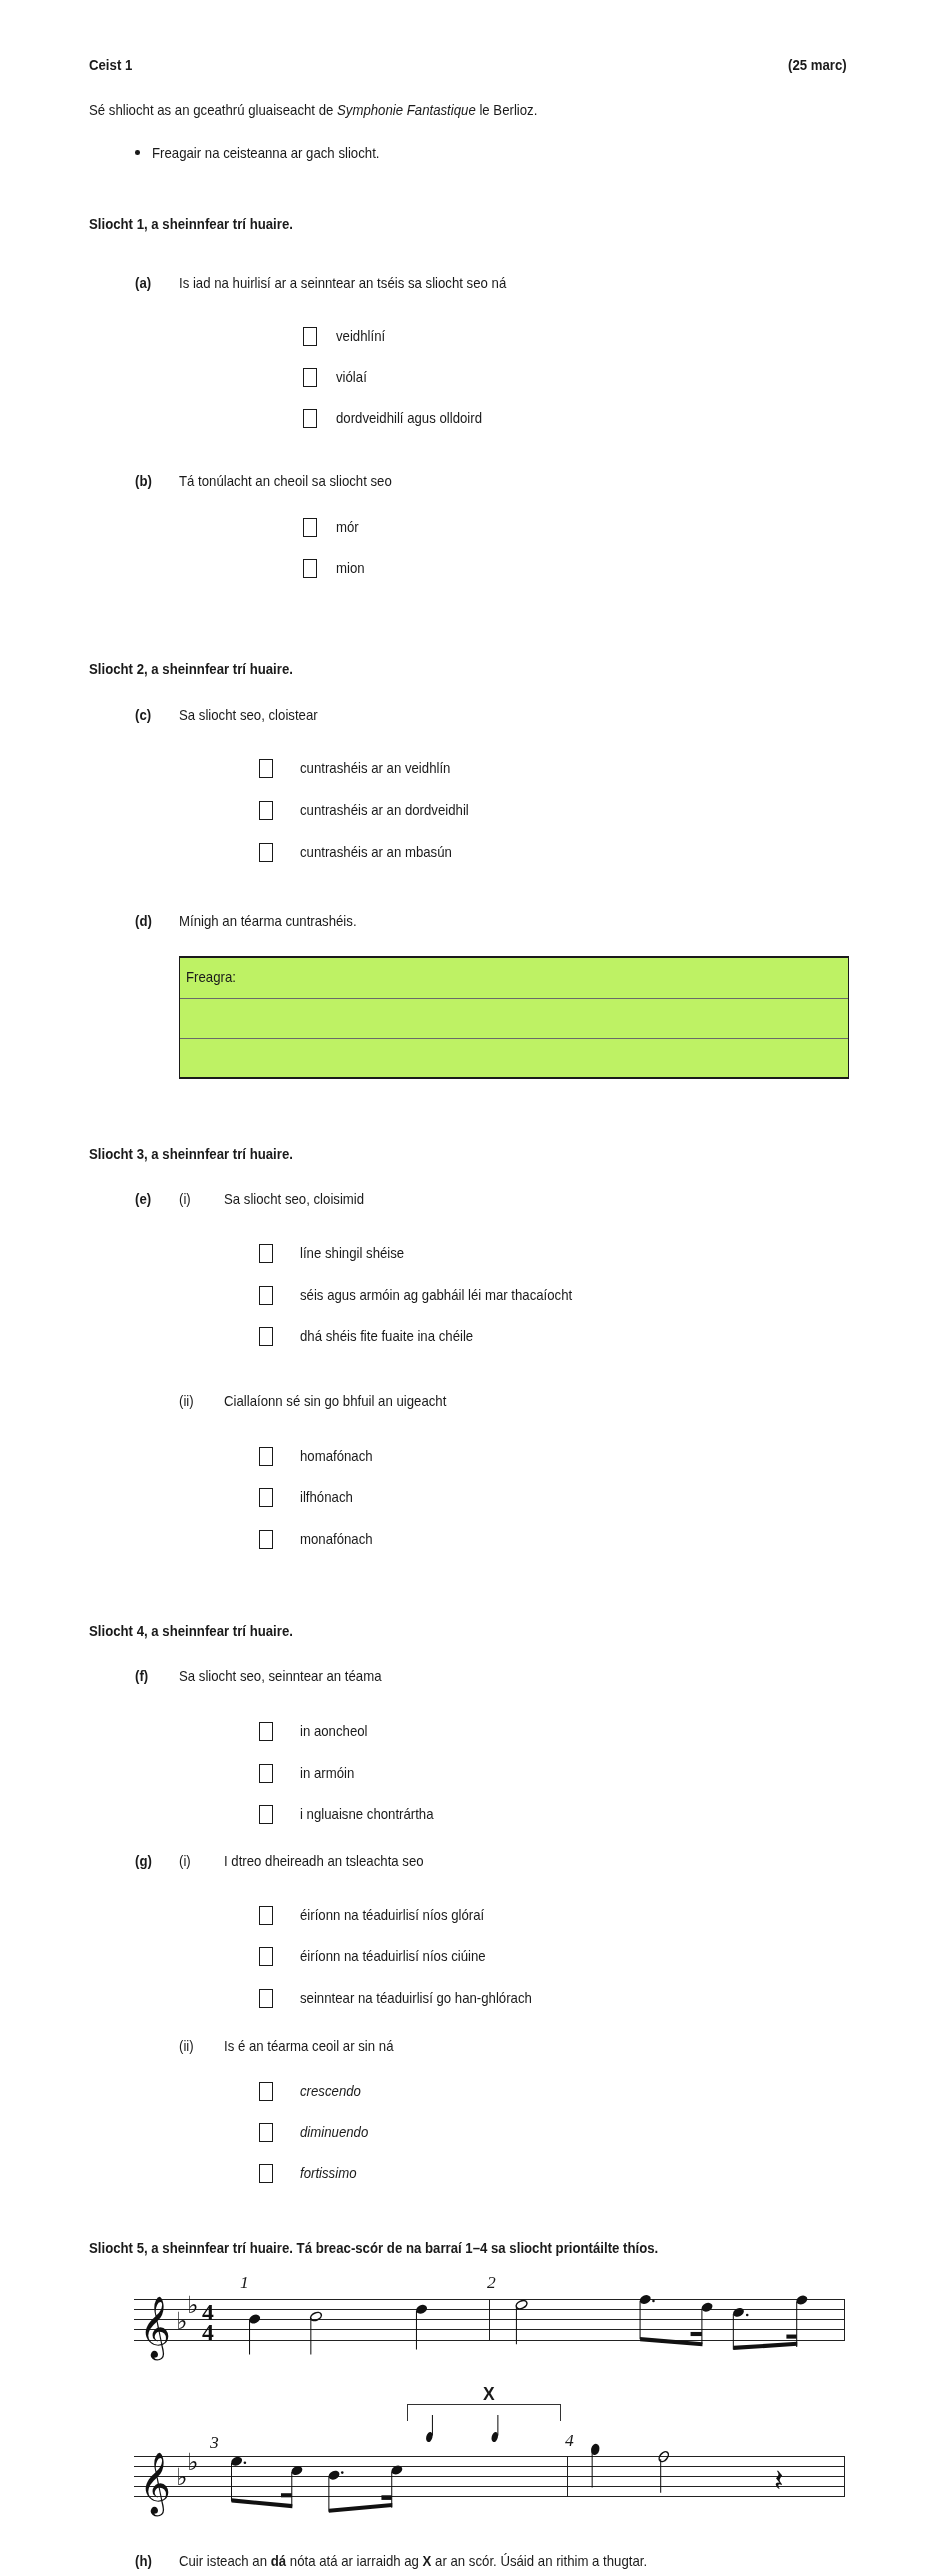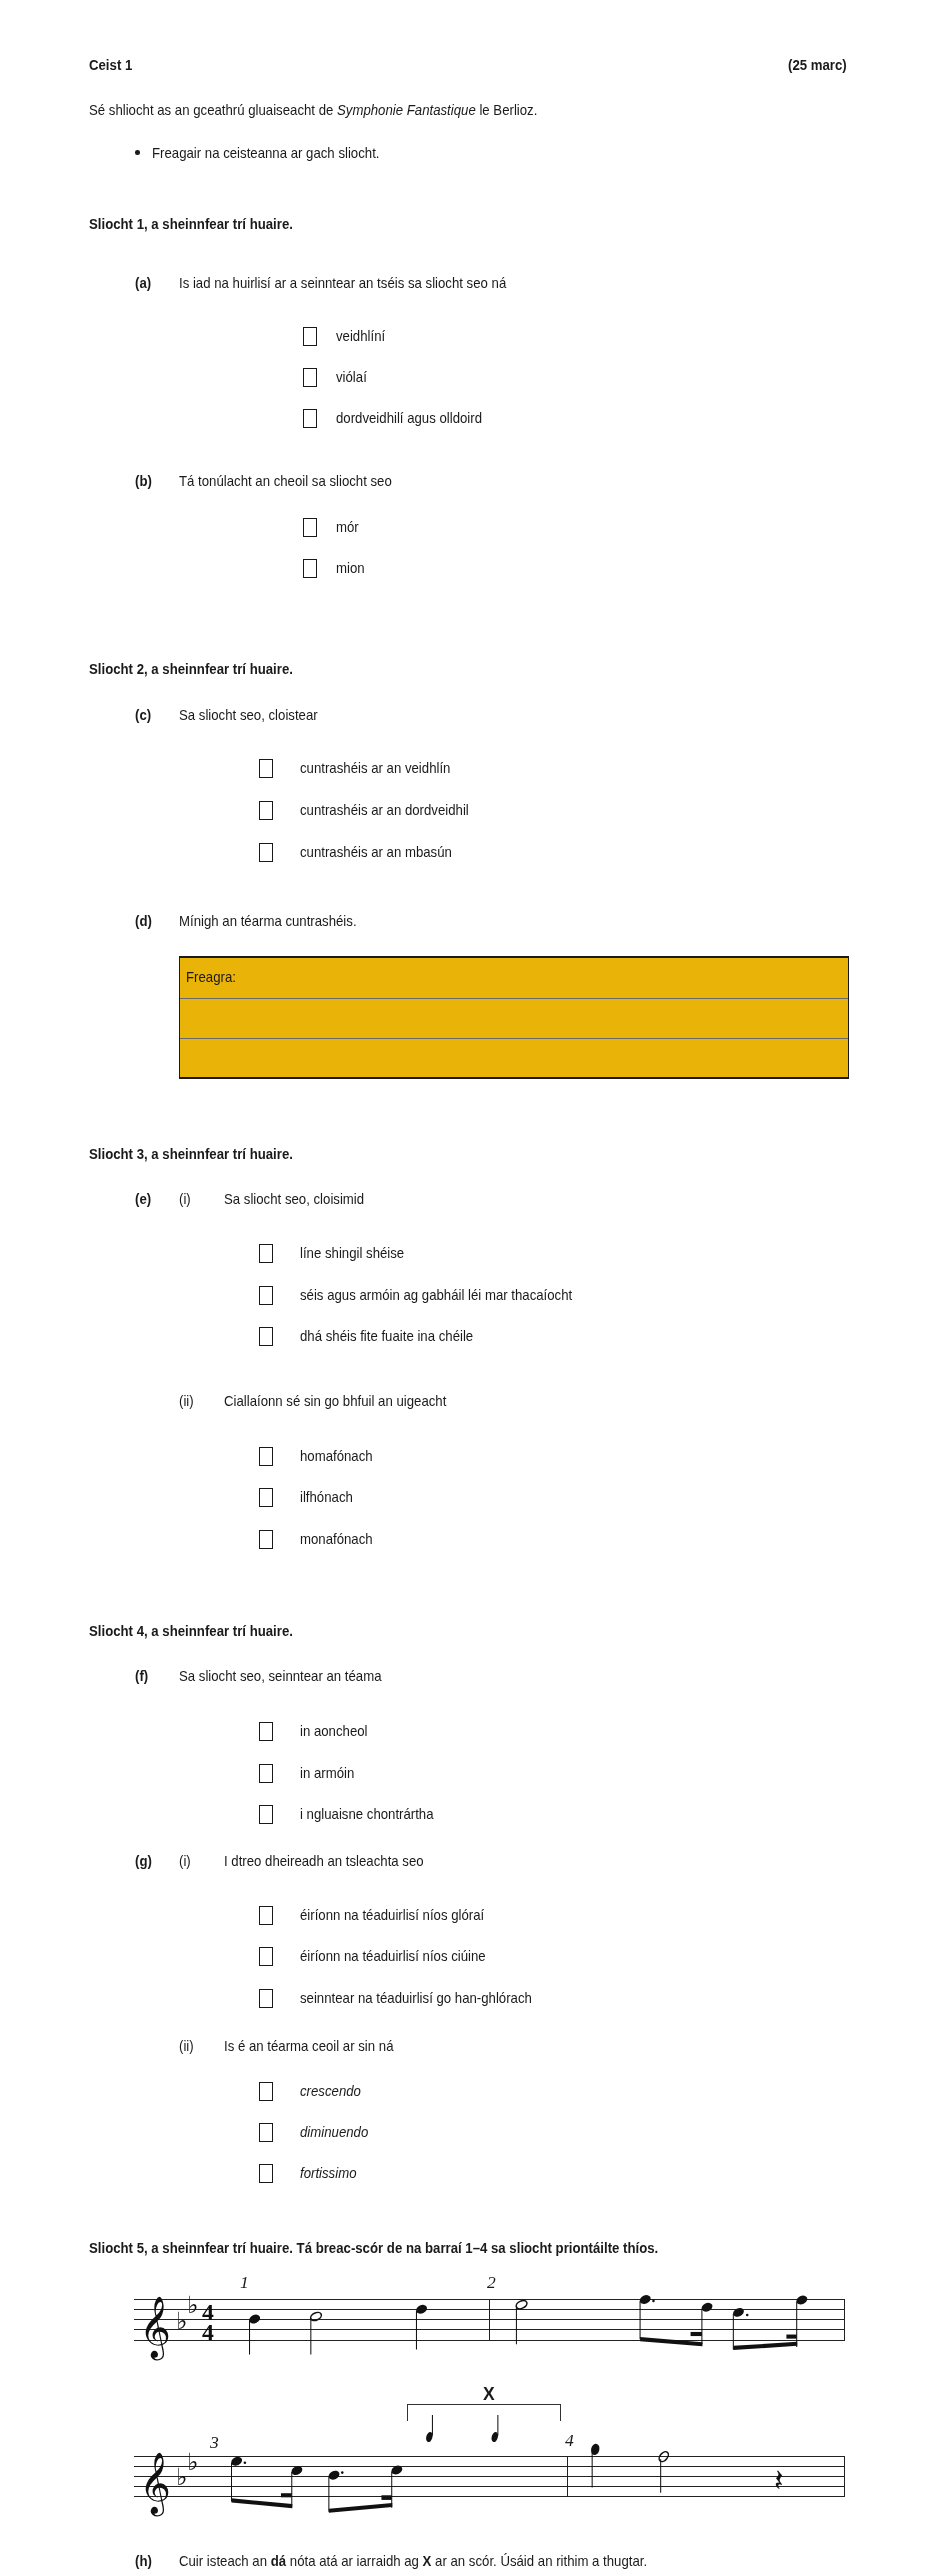--- a/index.html
+++ b/index.html
@@ -12,21 +12,21 @@
   .t { font-size: 15px; line-height: 17.5px; transform: scaleX(0.88); transform-origin: left center; }
   .b { font-weight: bold; }
   .i { font-style: italic; }
   .label { font-size: 15px; line-height: 17.5px; font-weight: bold; transform: scaleX(0.88); transform-origin: left center; }
   .cb {
     position: absolute; width: 14px; height: 18.5px; border: 1.5px solid #1a1a1a; box-sizing: border-box;
     background: #fff; cursor: pointer;
   }
   .opt { position: absolute; font-size: 15px; line-height: 18.5px; white-space: nowrap; transform: scaleX(0.88); transform-origin: left center; cursor: pointer; }
   .ansbox { position: absolute; border-left: 1px solid #1a1a1a; border-right: 1px solid #1a1a1a;
-    border-top: 2.1px solid #1a1a1a; border-bottom: 2.1px solid #1a1a1a; box-sizing: border-box; background: #eab308; }
+    border-top: 2.1px solid #1a1a1a; border-bottom: 2.1px solid #1a1a1a; box-sizing: border-box; background: #bef264; }
   .ansrow { position: absolute; left: 0; right: 0; border-bottom: 1px solid #6a6a6a; }
   .ansrow:last-child { border-bottom: none; }
   .anslabel { position: absolute; left: 6.2px; font-size: 15px; transform: scaleX(0.88); transform-origin: left center; }
   .staff-line { position: absolute; height: 1px; background: #222; }
   .bar { position: absolute; width: 1px; background: #222; }
   .mnum { position: absolute; font-family: "Liberation Serif", "DejaVu Serif", serif; font-style: italic; font-size: 17.5px; }
   svg.music { position: absolute; overflow: visible; }
 </style>
 </head>
 <body>

